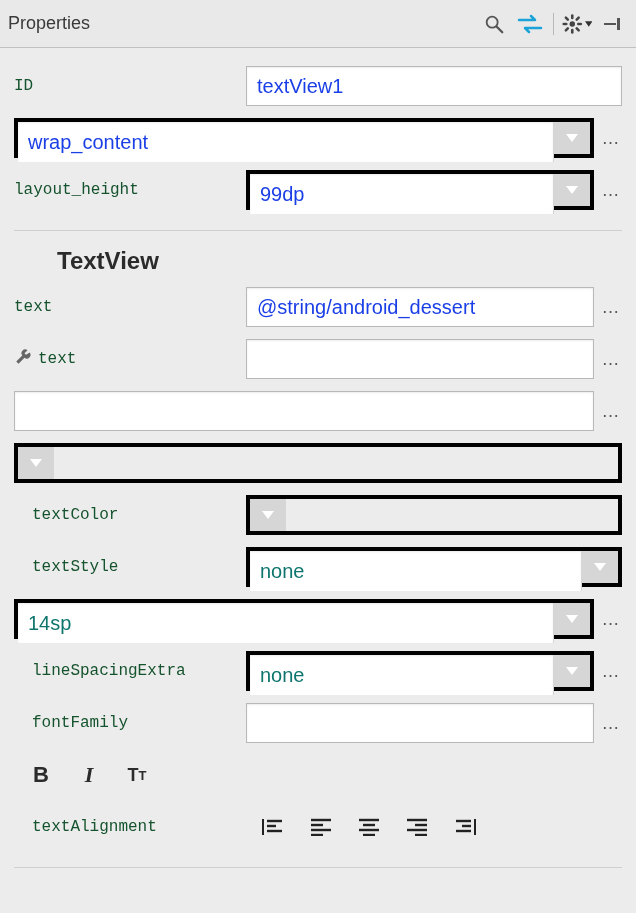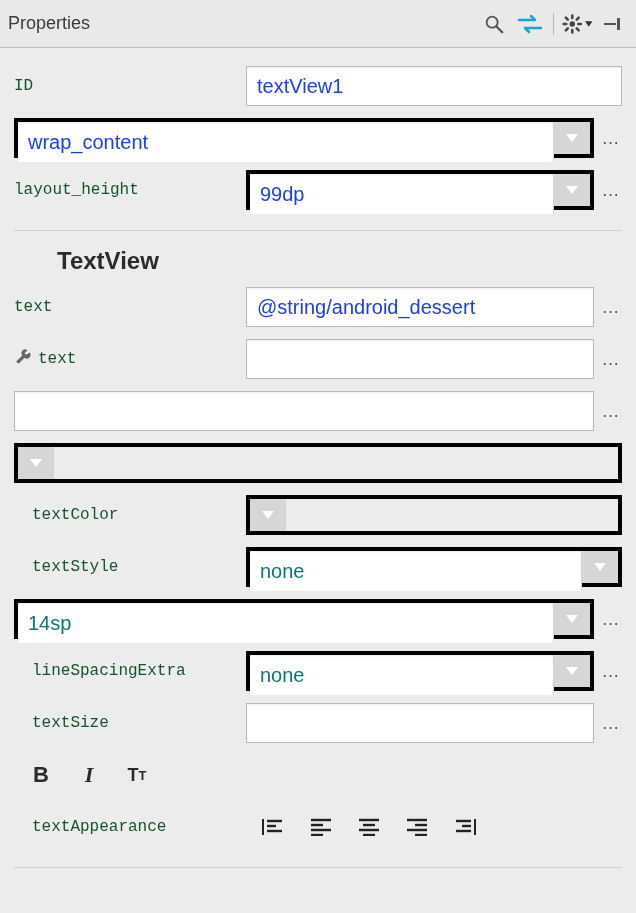--- a/index.html
+++ b/index.html
@@ -319,21 +319,21 @@
             <svg width="12" height="8" viewBox="0 0 12 8">
               <path d="M0 0 L12 0 L6 8 Z" fill="#fff"></path>
             </svg>
           </div>
       </div>
       <div class="more">…</div>
     </div>
   </div>
 
   <div class="row">
-    <div class="lbl indent">textSize</div>
+    <div class="lbl indent">fontFamily</div>
     <div class="field-wrap">
       <div class="txtfield"></div>
       <div class="more">…</div>
     </div>
   </div>
 
   <div class="row">
     <div class="toggle-row">
       <div class="tbtn">
           <span style="font-weight:900;font-size:22px">B</span>
@@ -342,21 +342,21 @@
           <span style="font-style:italic;font-weight:700;font-family:serif;font-size:22px">I</span>
         </div>
       <div class="tbtn">
           <span style="font-weight:900;font-size:18px">T</span>
           <span style="font-weight:900;font-size:13px">T</span>
         </div>
     </div>
   </div>
 
   <div class="row">
-    <div class="lbl indent">textAppearance</div>
+    <div class="lbl indent">textAlignment</div>
     <div class="toggle-row">
       <div class="tbtn">
         <svg width="22" height="18" viewBox="0 0 22 18">
             <line x1="1" y1="1" x2="1" y2="17" stroke="#222" stroke-width="2"></line>
             <g stroke="#222" stroke-width="2.4">
               <line x1="5" y1="3" x2="20" y2="3"></line>
               <line x1="5" y1="8" x2="14" y2="8"></line>
               <line x1="5" y1="13" x2="20" y2="13"></line>
             </g>
           </svg>

